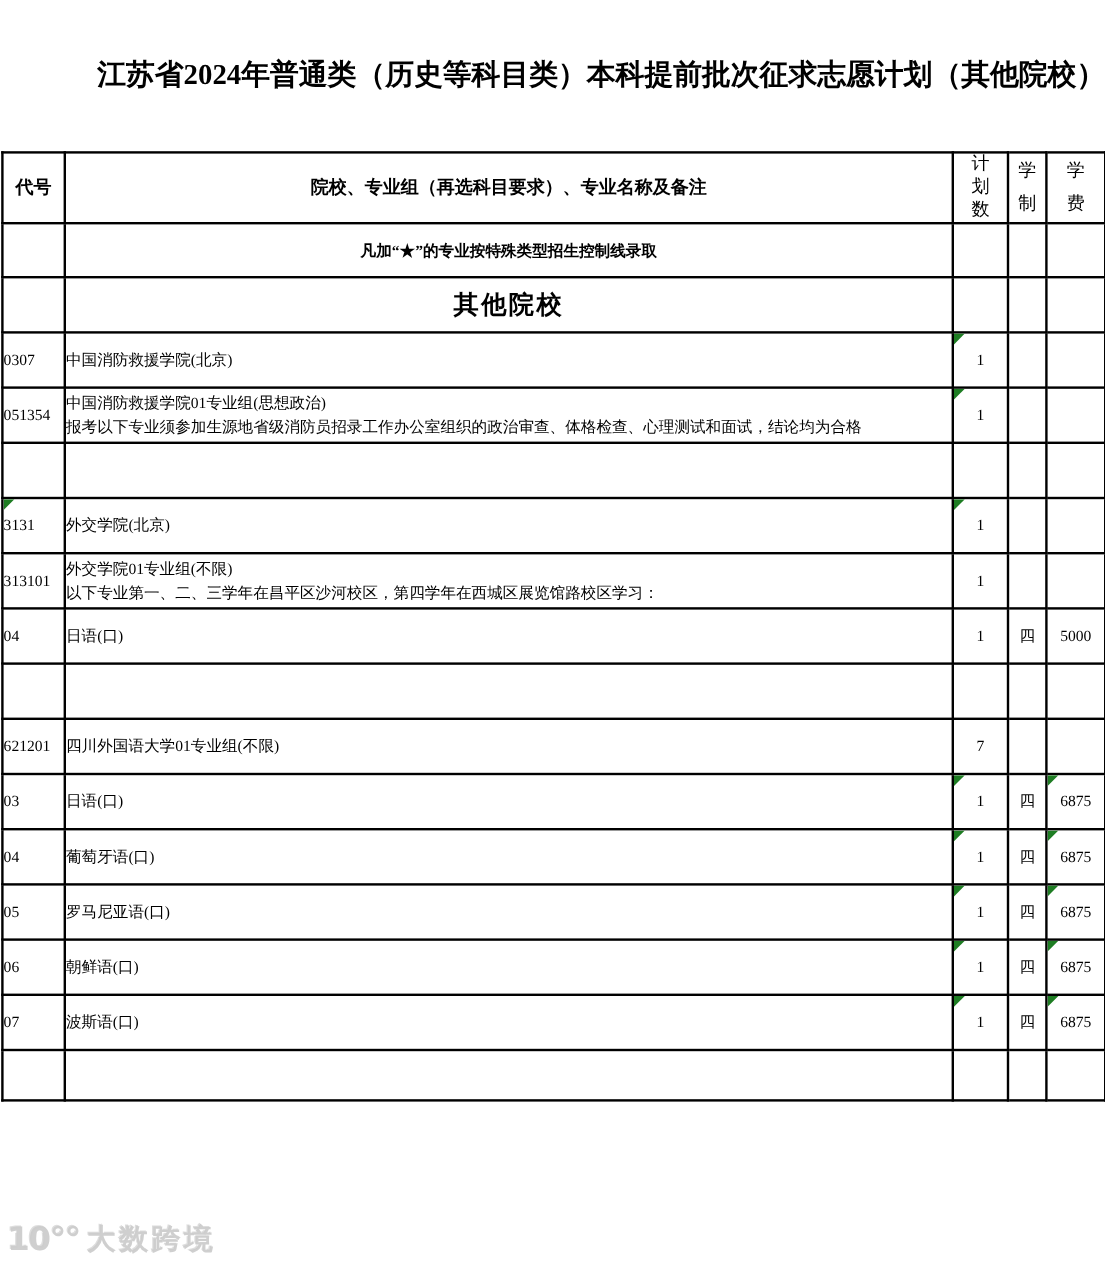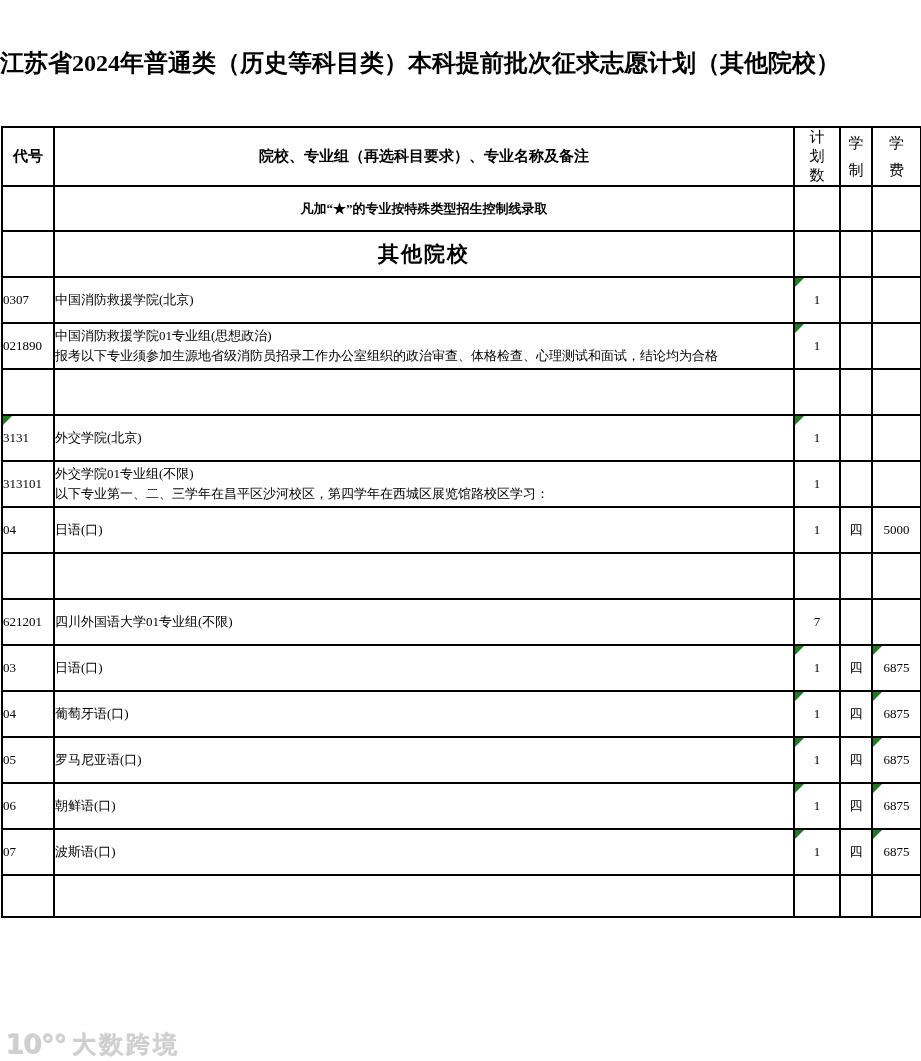--- a/index.html
+++ b/index.html
@@ -10,21 +10,21 @@
     height: 1061px;
     background: #ffffff;
     overflow: hidden;
     font-family: "Liberation Serif", "DejaVu Serif", serif;
     color: #000;
   }
   .title {
     margin: 46px 0 0 0;
     height: 34px;
     line-height: 34px;
-    text-align: left;
+    text-align: right;
     font-size: 24px;
     font-weight: bold;
     letter-spacing: 0px;
     white-space: nowrap;
   }
   table.grid {
     position: absolute;
     top: 126px;
     left: 1px;
     width: 919px;
@@ -75,23 +75,23 @@
     top: 0;
     left: 0;
     width: 0;
     height: 0;
     border-top: 9px solid #1e7d23;
     border-right: 9px solid transparent;
   }
   .watermark {
     position: absolute;
     left: 6px;
-    bottom: 0;
+    bottom: 12px;
     display: flex;
-    align-items: flex-start;
+    align-items: center;
     color: rgba(203, 203, 203, 0.92);
     text-shadow: 1px 1px 0 rgba(255,255,255,0.85), -1px -1px 0 rgba(180,180,180,0.45);
     pointer-events: none;
     white-space: nowrap;
   }
   .wm-logo {
     font-family: "DejaVu Sans", sans-serif;
     font-size: 27px;
     font-weight: bold;
     letter-spacing: -1px;
@@ -151,21 +151,21 @@
         <tr>
           <td class="td-code"><span>0307</span></td>
           <td class="td-main">
             <div class="main-name">中国消防救援学院(北京)</div>
           </td>
           <td class="td-plan"><span class="flag-tri"></span><span>1</span></td>
           <td class="td-dur"></td>
           <td class="td-fee"></td>
         </tr>
         <tr>
-          <td class="td-code"><span>021890</span></td>
+          <td class="td-code"><span>051354</span></td>
           <td class="td-main">
             <div class="main-name">中国消防救援学院01专业组(思想政治)</div>
             <div class="main-note">报考以下专业须参加生源地省级消防员招录工作办公室组织的政治审查、体格检查、心理测试和面试，结论均为合格</div>
           </td>
           <td class="td-plan"><span class="flag-tri"></span><span>1</span></td>
           <td class="td-dur"></td>
           <td class="td-fee"></td>
         </tr>
         <tr>
           <td class="td-code"></td>

